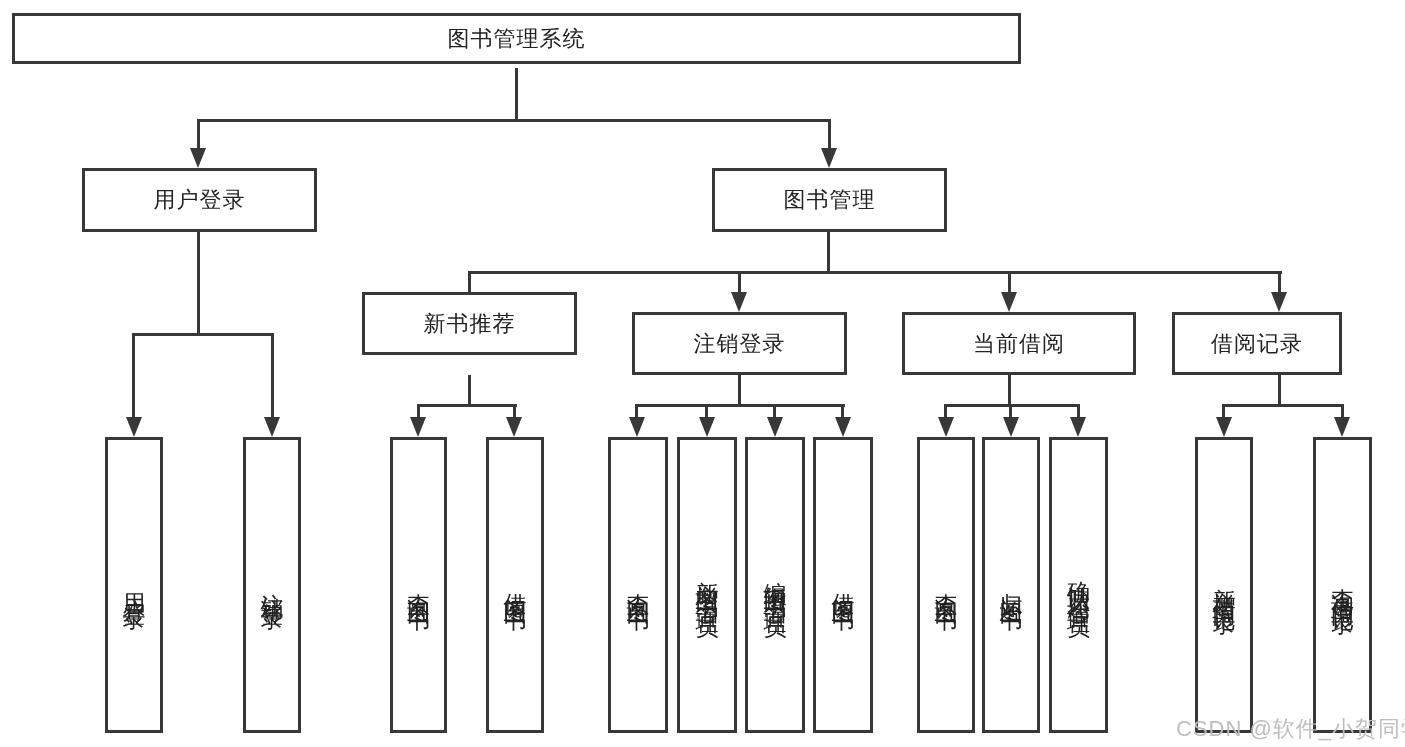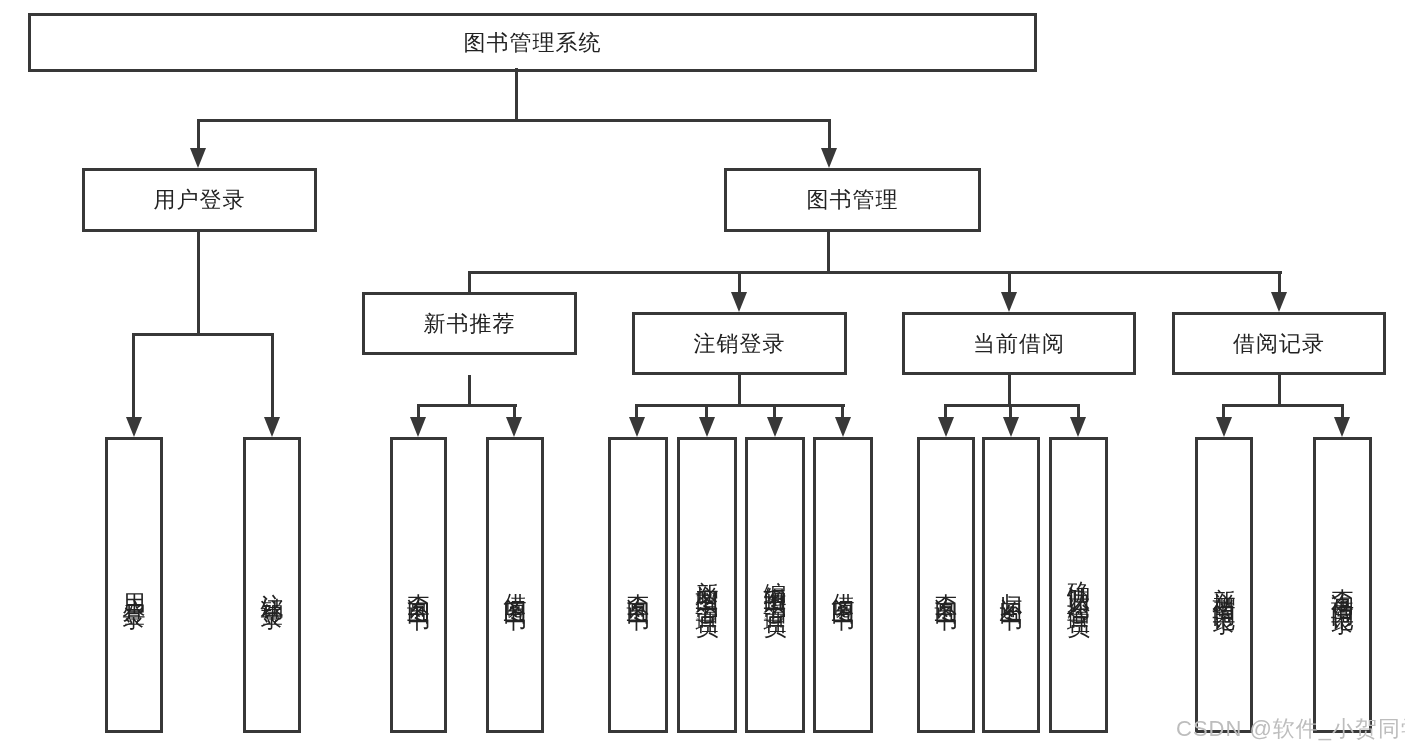--- a/index.html
+++ b/index.html
@@ -66,35 +66,35 @@
     color:var(--watermark);
     white-space:nowrap;
     z-index:5;
   }
 </style>
 </head>
 <body>
 
 <div id="canvas">
 
-  <div class="box" style="left:28px;top:13px;width:1009px;height:59px;">
+  <div class="box" style="left:12px;top:13px;width:1009px;height:51px;">
     <span>图书管理系统</span>
   </div>
 
   <div class="vl" style="left:515px;top:68px;height:53px;"></div>
   <div class="hl" style="left:197px;top:119px;width:634px;"></div>
   <div class="vl" style="left:197px;top:119px;height:32px;"></div>
   <div class="arr" style="left:190px;top:148px;"></div>
   <div class="vl" style="left:828px;top:119px;height:32px;"></div>
   <div class="arr" style="left:821px;top:148px;"></div>
 
   <div class="box" style="left:82px;top:168px;width:235px;height:64px;">
     <span>用户登录</span>
   </div>
-  <div class="box" style="left:712px;top:168px;width:257px;height:64px;margin-left:12px;">
+  <div class="box" style="left:712px;top:168px;width:235px;height:64px;">
     <span>图书管理</span>
   </div>
 
   <div class="vl" style="left:197px;top:232px;height:104px;"></div>
   <div class="hl" style="left:132px;top:333px;width:142px;"></div>
   <div class="vl" style="left:132px;top:333px;height:86px;"></div>
   <div class="arr" style="left:126px;top:417px;"></div>
   <div class="vl" style="left:271px;top:333px;height:86px;"></div>
   <div class="arr" style="left:264px;top:417px;"></div>
 
@@ -111,21 +111,21 @@
 
   <div class="box" style="left:362px;top:292px;width:215px;height:63px;">
     <span>新书推荐</span>
   </div>
   <div class="box" style="left:632px;top:312px;width:215px;height:63px;">
     <span>注销登录</span>
   </div>
   <div class="box" style="left:902px;top:312px;width:234px;height:63px;">
     <span>当前借阅</span>
   </div>
-  <div class="box" style="left:1172px;top:312px;width:214px;height:63px;">
+  <div class="box" style="left:1172px;top:312px;width:170px;height:63px;">
     <span>借阅记录</span>
   </div>
 
   <div class="vl" style="left:468px;top:375px;height:32px;"></div>
   <div class="hl" style="left:417px;top:404px;width:100px;"></div>
   <div class="vl" style="left:417px;top:404px;height:16px;"></div>
   <div class="arr" style="left:410px;top:417px;"></div>
   <div class="vl" style="left:513px;top:404px;height:16px;"></div>
   <div class="arr" style="left:506px;top:417px;"></div>
 

